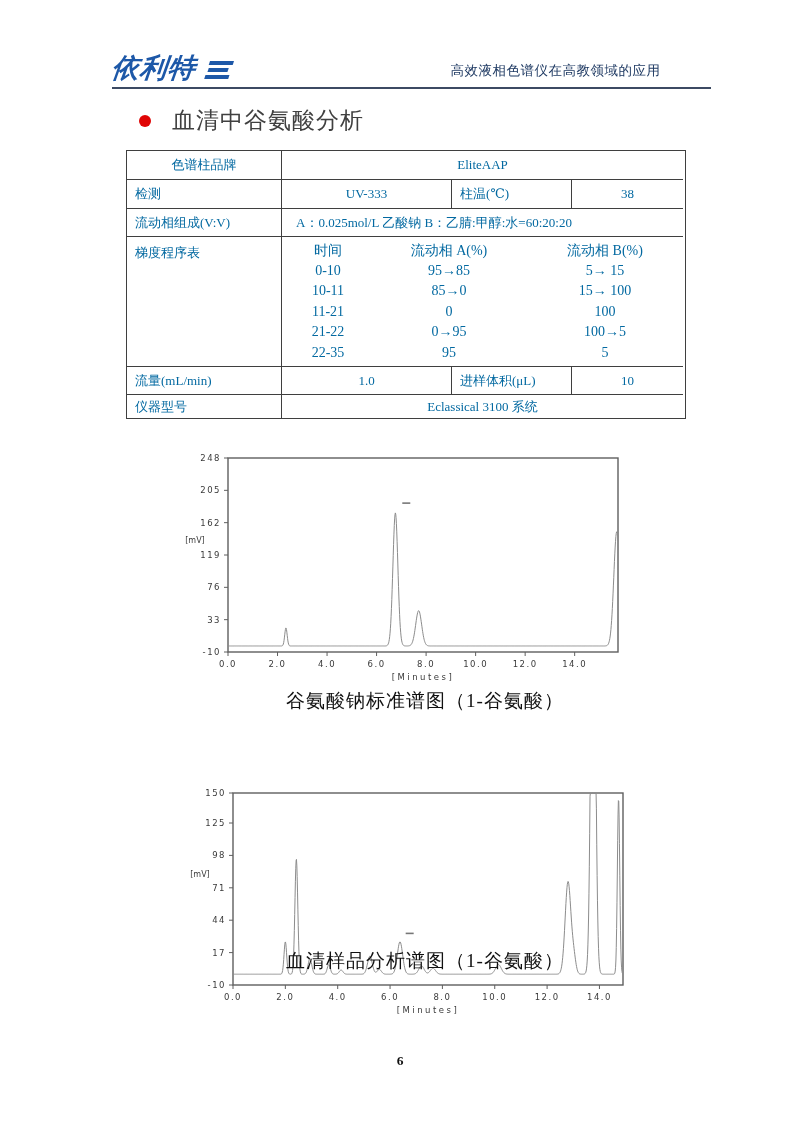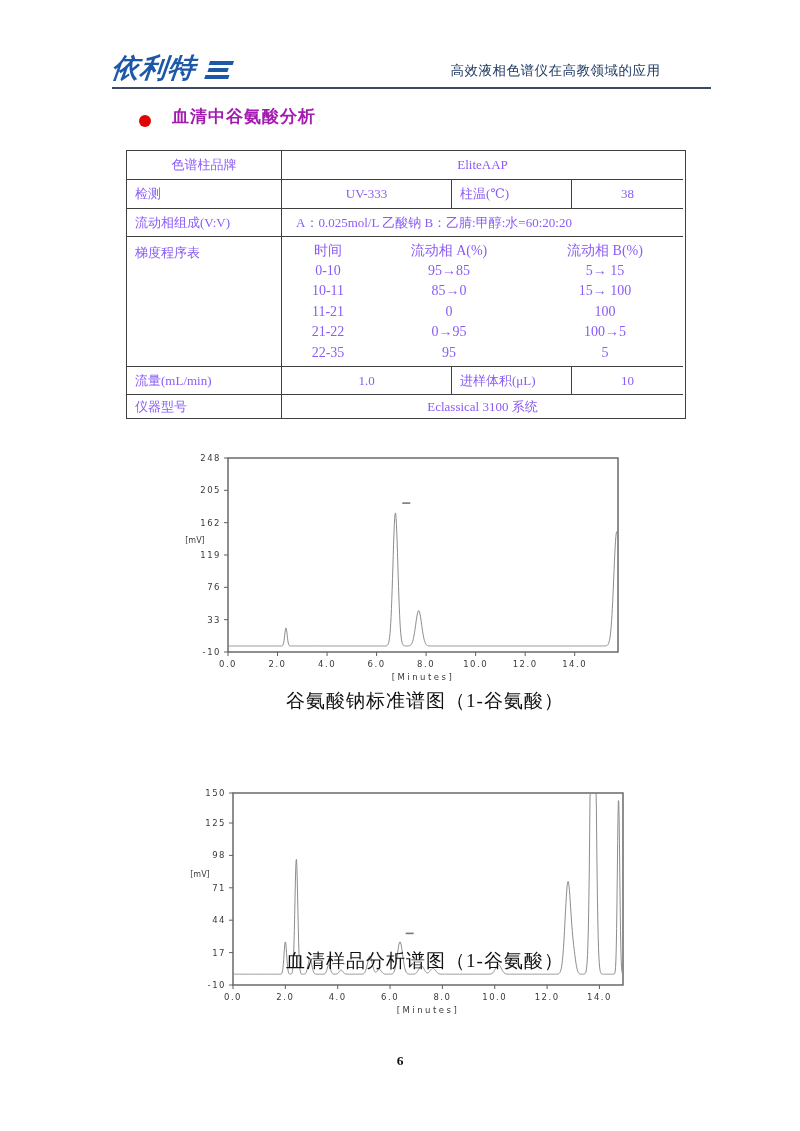--- a/index.html
+++ b/index.html
@@ -8,24 +8,24 @@
 
   
   .logo{position:absolute;left:112px;top:50px;display:flex;align-items:center;}
   .logo-text{font-family:"Liberation Sans","DejaVu Sans",sans-serif;font-style:italic;font-weight:bold;font-size:27px;color:#1d58a8;letter-spacing:1px;transform:skewX(-6deg);}
   .logo-bars{margin-left:5px;margin-top:4px;}
   .header-right{position:absolute;left:400px;top:62px;width:311px;text-align:center;font-size:13.5px;color:#1f3a63;letter-spacing:.5px;}
   .header-rule{position:absolute;left:112px;top:87px;width:599px;height:2px;background:#3c4a63;}
 
   
   .sec-bullet{position:absolute;left:139px;top:115px;width:12px;height:12px;border-radius:50%;background:#e00505;}
-  .sec-title{position:absolute;left:172px;top:105px;font-size:17px;font-weight:bold;color:#a21caf;letter-spacing:1px;}
+  .sec-title{position:absolute;left:172px;top:105px;font-size:23px;font-weight:normal;color:#404040;letter-spacing:1px;}
 
   
-  .ptable{position:absolute;left:126px;top:150px;width:560px;height:269px;border:1.5px solid #3f3f3f;box-sizing:border-box;display:grid;grid-template-columns:155px 170px 120px 111px;grid-template-rows:29px 29px 28px 130px 28px 23px;font-size:13px;color:#8b5cf6;}
+  .ptable{position:absolute;left:126px;top:150px;width:560px;height:269px;border:1.5px solid #3f3f3f;box-sizing:border-box;display:grid;grid-template-columns:155px 170px 120px 111px;grid-template-rows:29px 29px 28px 130px 28px 23px;font-size:13px;color:#0369a1;}
   .ptable .cell{box-sizing:border-box;display:flex;align-items:center;padding-left:8px;border-bottom:1px solid #3f3f3f;overflow:hidden;white-space:nowrap;}
   .ptable .c-center{justify-content:center;padding-left:0;}
   .ptable .b-right{border-right:1px solid #3f3f3f;}
   .ptable .last{border-bottom:none;}
   .ptable .span3{grid-column:2 / span 3;}
   .ptable .gradwrap{align-items:flex-start;padding:5px 0 0 0;}
   .ptable .toplab{align-items:flex-start;padding-top:7px;text-align:center;}
   .gradgrid{display:grid;grid-template-columns:92px 150px 162px;grid-auto-rows:20.5px;width:100%;}
   .gradgrid span{text-align:center;font-size:14px;}
 

